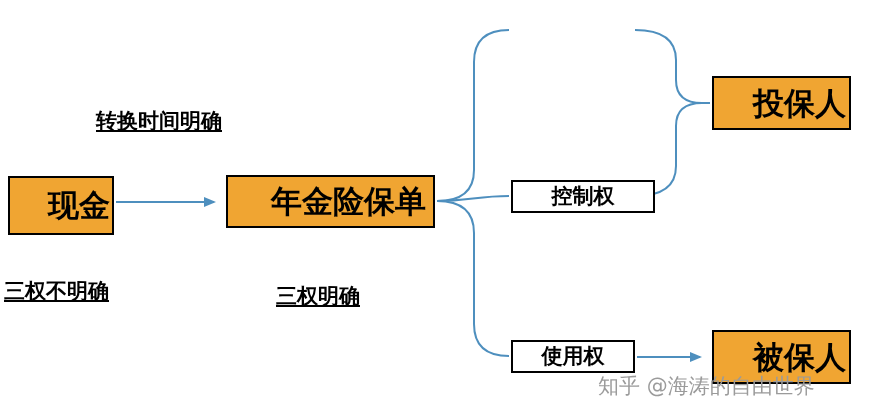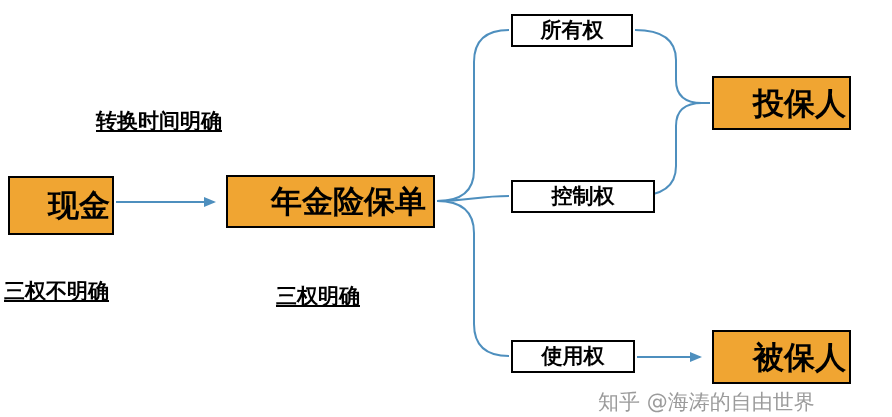--- a/index.html
+++ b/index.html
@@ -48,21 +48,21 @@
     position: absolute;
     left: 0;
     top: 0;
     width: 892px;
     height: 417px;
     pointer-events: none;
   }
   .watermark {
     position: absolute;
     left: 598px;
-    top: 388px;
+    top: 372px;
     font-size: 21px;
     color: #9b9b9b;
     white-space: nowrap;
   }
 </style>
 </head>
 <body>
 
 <div class="canvas">
 
@@ -82,21 +82,20 @@
     <path d="M635,30 Q676,30 676,60 L676,80 Q676,103 702,103 L710,103" fill="none" stroke="#4E8FBE" stroke-width="2"></path>
     <path d="M635,196 Q676,196 676,166 L676,126 Q676,103 702,103" fill="none" stroke="#4E8FBE" stroke-width="2"></path>
 
     <path d="M637,357 L700,357" fill="none" stroke="#4E8FBE" stroke-width="2" marker-end="url(#ah)"></path>
   </svg>
 
   <div class="node orange big" style="left:8px; top:176px; width:106px; height:59px;">现金</div>
 
   <div class="node orange big" style="left:226px; top:175px; width:209px; height:53px;">年金险保单</div>
 
-  <div class="node white small" style="left:511px; top:14px; width:122px; height:33px;">所有权</div>
 
   <div class="node white small" style="left:511px; top:180px; width:144px; height:33px;">控制权</div>
 
   <div class="node white small" style="left:511px; top:340px; width:124px; height:33px;">使用权</div>
 
   <div class="node orange big" style="left:712px; top:76px; width:139px; height:54px;">投保人</div>
 
   <div class="node orange big" style="left:712px; top:330px; width:139px; height:54px;">被保人</div>
 
   <div class="annotation" style="left:96px; top:107px;">转换时间明确</div>

